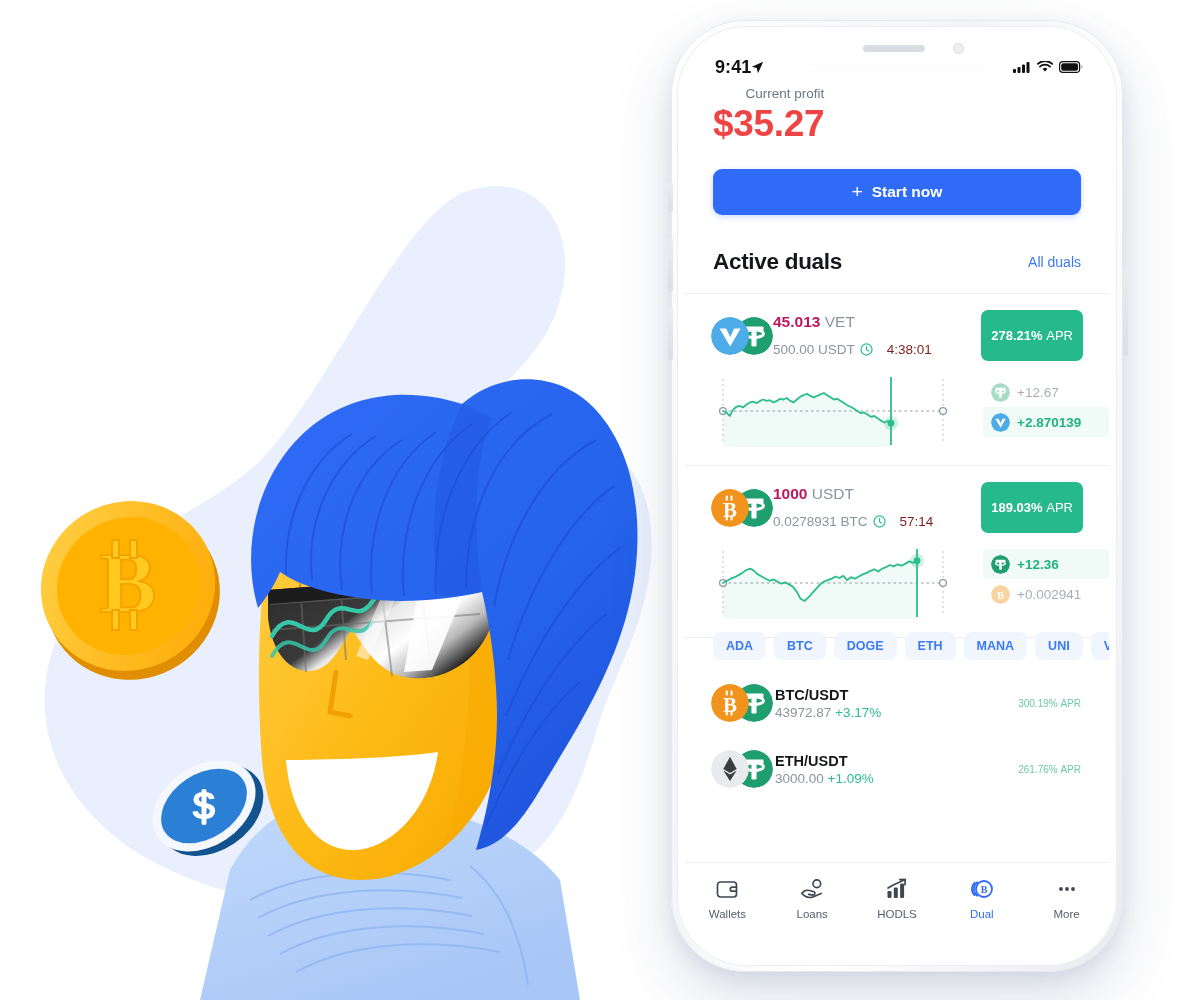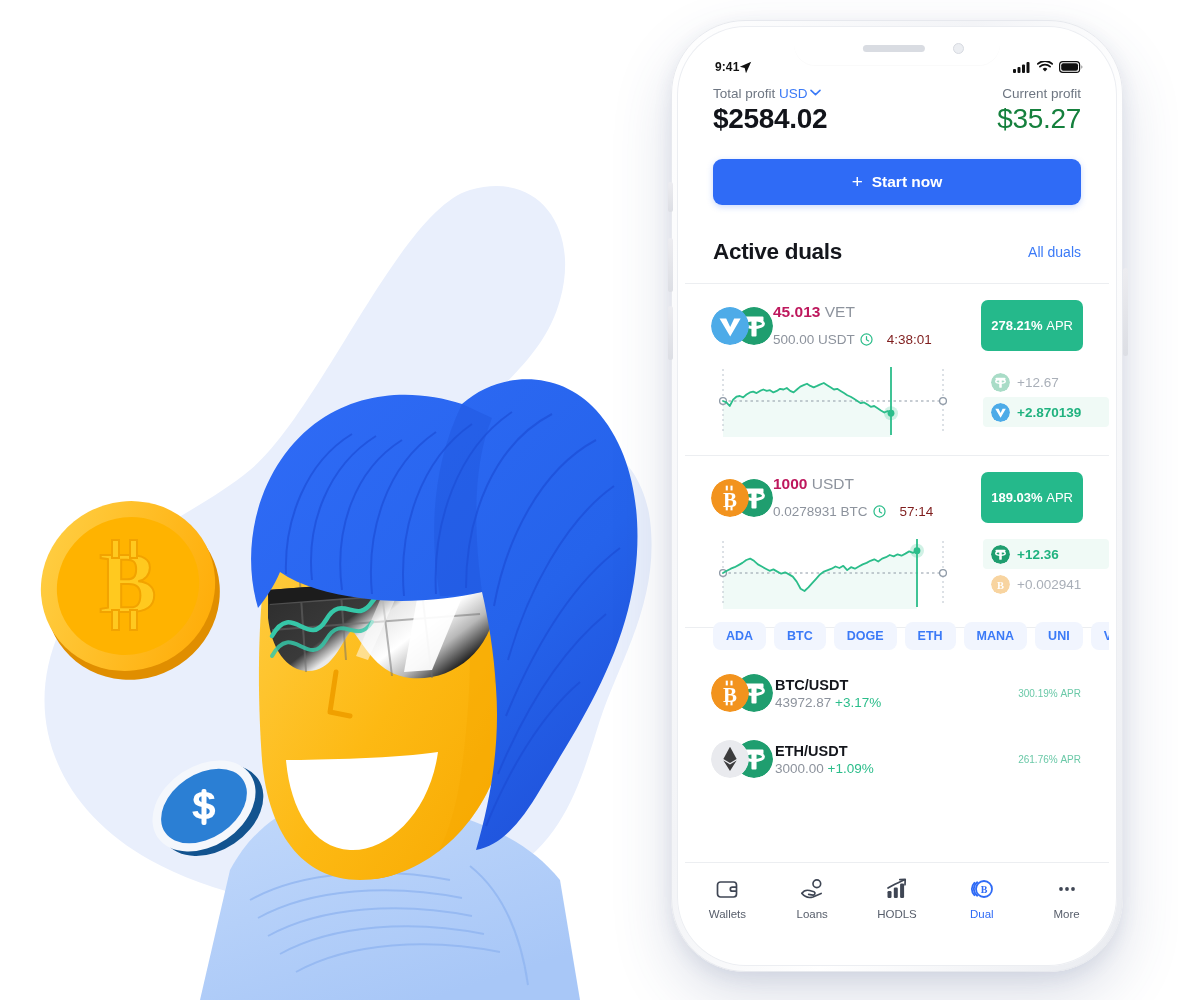--- a/index.html
+++ b/index.html
@@ -60,33 +60,33 @@
     position:absolute; right:36px; top:9px; width:11px; height:11px; border-radius:50%;
     background:#eceef2; border:1.5px solid #d7dae1;
   }
 
   
   .statusbar{
     position:absolute; left:0; top:0; width:100%; height:52px;
     display:flex; align-items:center; justify-content:space-between;
     padding:14px 26px 0 30px; z-index:20;
   }
-  .status-time{ font-size:12px; font-weight:700; color:#111; letter-spacing:0.1px; display:flex; align-items:center; }
+  .status-time{ font-size:18px; font-weight:700; color:#111; letter-spacing:0.1px; display:flex; align-items:center; }
   .status-right{ display:flex; align-items:center; gap:6px; }
 
   
   .content{ position:absolute; left:0; top:0; width:424px; height:924px; }
 
   .hdr{ padding:52px 28px 0 28px; }
   .hdr-row{ display:flex; justify-content:space-between; align-items:flex-start; }
   .lbl{ font-size:13.5px; color:#6e7682; font-weight:400; }
   .cur-pill{ color:#3b7af7; font-weight:500; }
   .chev{ display:inline-block; margin-left:2px; vertical-align:2px; }
   .big-amt{ font-size:28px; font-weight:700; color:#12141a; letter-spacing:-0.3px; margin-top:2px;}
-  .big-amt.green{ color:#15803d; font-weight:400; font-size:28px;}
+  .big-amt.green{ color:#ef4444; font-weight:700; font-size:37px;}
   .col-right{ text-align:right; }
 
   .start-btn{
     margin:24px 28px 0 28px; height:46px; background:#2f6bf6; border-radius:9px;
     display:flex; align-items:center; justify-content:center; gap:9px;
     color:#fff; font-size:15.5px; font-weight:700; cursor:pointer;
     box-shadow:0 2px 6px rgba(47,107,246,0.25);
   }
   .plus{ font-size:19px; font-weight:400; line-height:1; margin-top:-2px;}
 
@@ -361,31 +361,20 @@
             <rect x="2.2" y="2.2" width="16.8" height="7.6" rx="2" fill="#111"></rect>
             <path d="M22.3 4.2 v3.6 a2 2 0 0 0 0-3.6z" fill="#111" opacity="0.5"></path>
           </svg>
         </div>
       </div>
 
       <div class="content">
 
         <div class="hdr">
           <div class="hdr-row">
-            <div>
-              <div class="lbl">
-                <span>Total profit</span>
-                <span class="cur-pill">
-                  <span>USD</span><svg class="chev" width="11" height="7" viewBox="0 0 11 7">
-                      <path d="M1 1.3 L5.5 5.6 L10 1.3" fill="none" stroke="#3b7af7" stroke-width="1.6" stroke-linecap="round" stroke-linejoin="round"></path>
-                    </svg>
-                </span>
-              </div>
-              <div class="big-amt">$2584.02</div>
-            </div>
             <div class="col-right">
               <div class="lbl">Current profit</div>
               <div class="big-amt green">$35.27</div>
             </div>
           </div>
         </div>
 
         <div class="start-btn">
           <span class="plus">+</span>
           <span>Start now</span>

